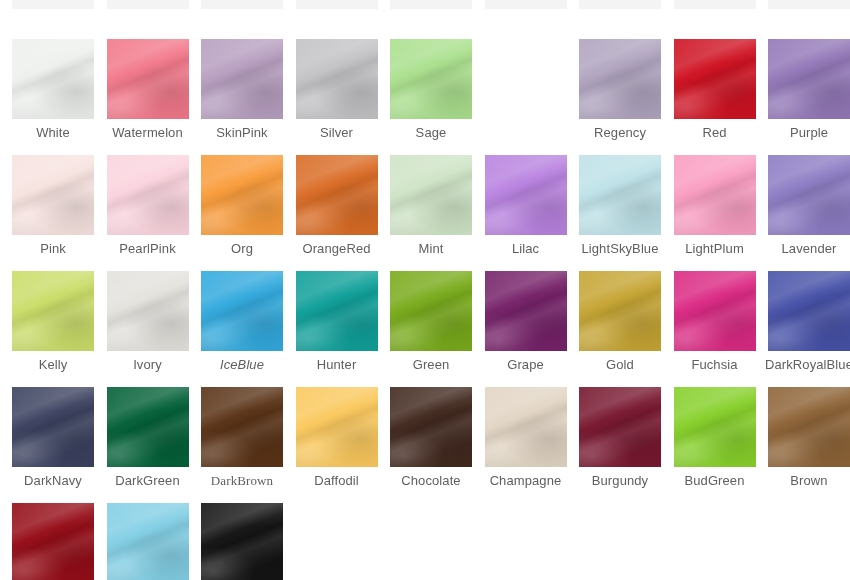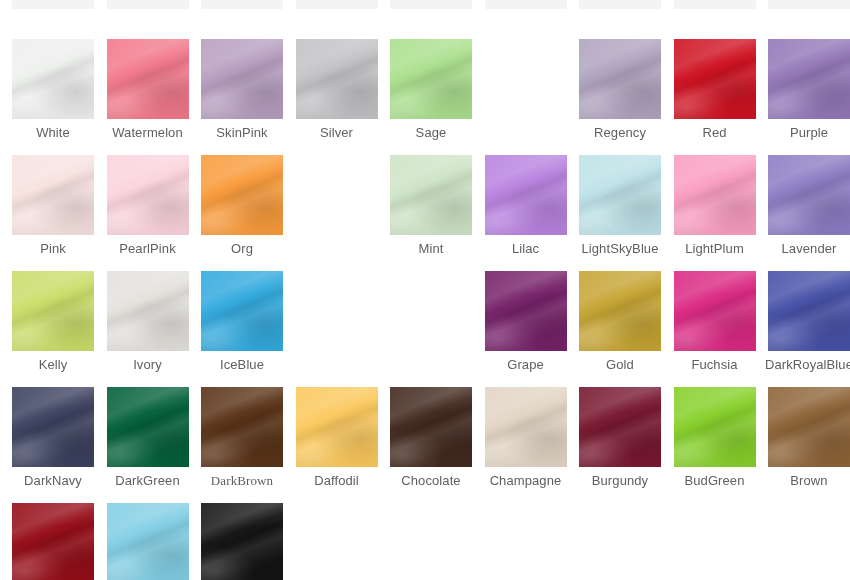--- a/index.html
+++ b/index.html
@@ -213,20 +213,29 @@
     </div>
     <div class="swatch-cell" style="left: 195px; top: 138px;">
       <div class="swatch-chip" style="background: rgb(249, 156, 60);">
         <div class="fold-a"></div>
         <div class="fold-b"></div>
         <div class="fold-c"></div>
         <div class="sheen"></div>
       </div>
       <div class="swatch-label">Org</div>
     </div>
+    <div class="swatch-cell" style="left: 289.5px; top: 138px;">
+      <div class="swatch-chip" style="background: rgb(218, 108, 38);">
+        <div class="fold-a"></div>
+        <div class="fold-b"></div>
+        <div class="fold-c"></div>
+        <div class="sheen"></div>
+      </div>
+      <div class="swatch-label">OrangeRed</div>
+    </div>
     <div class="swatch-cell" style="left: 384px; top: 138px;">
       <div class="swatch-chip" style="background: rgb(207, 228, 198);">
         <div class="fold-a"></div>
         <div class="fold-b"></div>
         <div class="fold-c"></div>
         <div class="sheen"></div>
       </div>
       <div class="swatch-label">Mint</div>
     </div>
     <div class="swatch-cell" style="left: 478.5px; top: 138px;">
@@ -276,28 +285,46 @@
     </div>
     <div class="swatch-cell" style="left: 100.5px; top: 254px;">
       <div class="swatch-chip" style="background: rgb(228, 226, 221);">
         <div class="fold-a"></div>
         <div class="fold-b"></div>
         <div class="fold-c"></div>
         <div class="sheen"></div>
       </div>
       <div class="swatch-label">Ivory</div>
     </div>
-    <div class="swatch-cell" style="left: 195px; top: 254px;">
+    <div class="swatch-cell" style="left: 195px; top: 254px; font-style: italic;">
       <div class="swatch-chip" style="background: rgb(51, 170, 222);">
         <div class="fold-a"></div>
         <div class="fold-b"></div>
         <div class="fold-c"></div>
         <div class="sheen"></div>
       </div>
       <div class="swatch-label">IceBlue</div>
+    </div>
+    <div class="swatch-cell" style="left: 289.5px; top: 254px;">
+      <div class="swatch-chip" style="background: rgb(16, 160, 154);">
+        <div class="fold-a"></div>
+        <div class="fold-b"></div>
+        <div class="fold-c"></div>
+        <div class="sheen"></div>
+      </div>
+      <div class="swatch-label">Hunter</div>
+    </div>
+    <div class="swatch-cell" style="left: 384px; top: 254px;">
+      <div class="swatch-chip" style="background: rgb(121, 171, 28);">
+        <div class="fold-a"></div>
+        <div class="fold-b"></div>
+        <div class="fold-c"></div>
+        <div class="sheen"></div>
+      </div>
+      <div class="swatch-label">Green</div>
     </div>
     <div class="swatch-cell" style="left: 478.5px; top: 254px;">
       <div class="swatch-chip" style="background: rgb(118, 34, 105);">
         <div class="fold-a"></div>
         <div class="fold-b"></div>
         <div class="fold-c"></div>
         <div class="sheen"></div>
       </div>
       <div class="swatch-label">Grape</div>
     </div>

